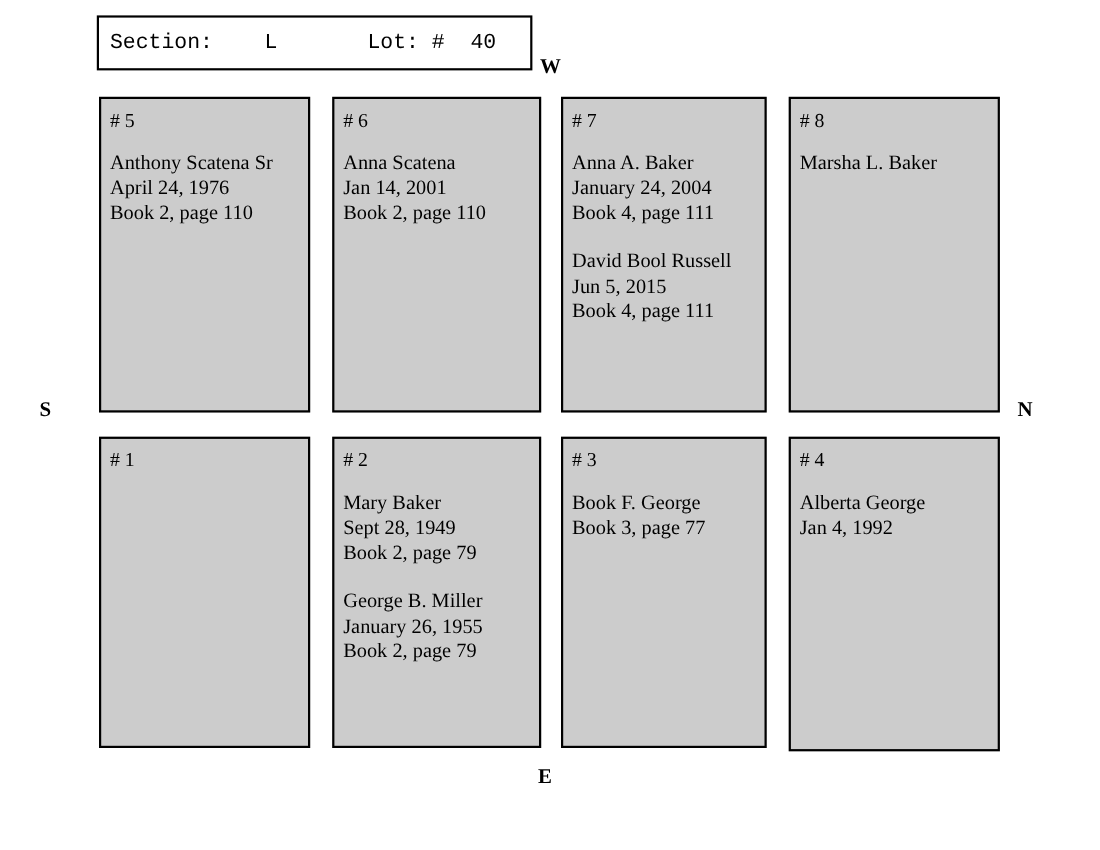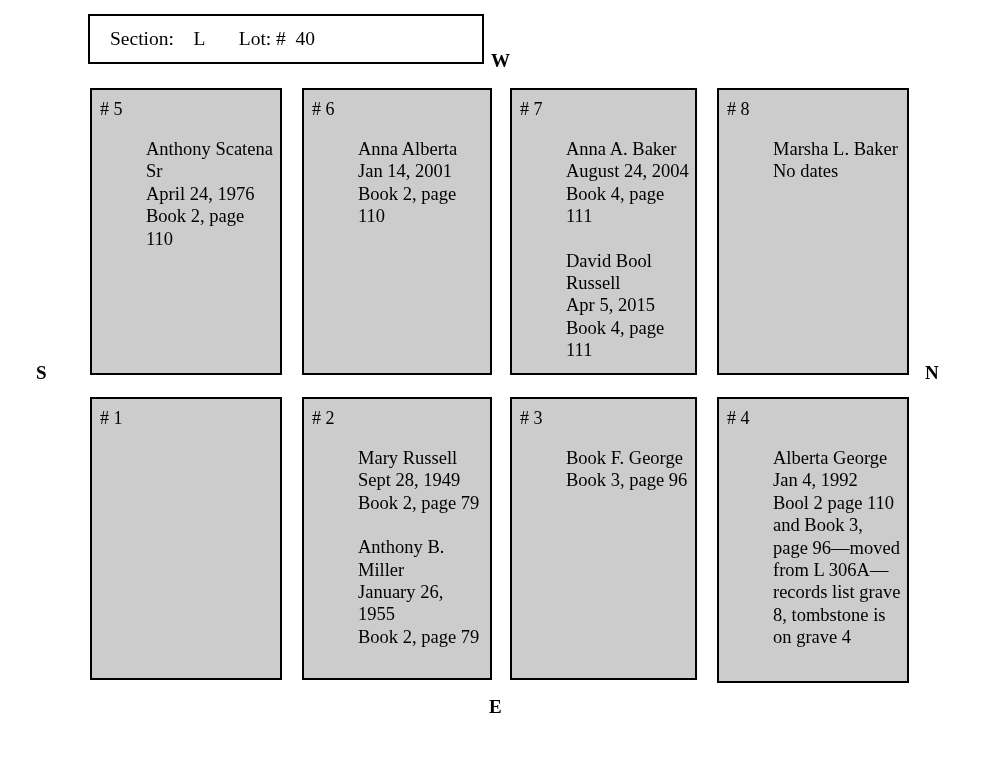--- a/index.html
+++ b/index.html
@@ -29,25 +29,26 @@
     left: 88px;
     top: 14px;
     width: 396px;
     height: 50px;
     background: #ffffff;
     border: 2px solid #000000;
     box-sizing: border-box;
   }
   .header-line {
     position: absolute;
-    left: 20px;
+    left: 10px;
     top: 11px;
     white-space: pre;
     font-size: 19.5px;
     line-height: 24px;
+    font-family: Liberation Mono, monospace;
   }
 
   
   .compass {
     position: absolute;
     font-weight: bold;
     font-size: 19px;
     line-height: 19px;
   }
   .compass-w { left: 491px; top: 51px; }
@@ -78,21 +79,20 @@
     font-size: 18.5px;
     line-height: 22.4px;
   }
   .burial {
     margin: 0 0 22px 0;
   }
   .burial:last-child { margin-bottom: 0; }
   .burial-line {
     white-space: pre-wrap;
     word-wrap: break-word;
-    margin-left: 46px;
   }
 
   
   .r1 { top: 88px; height: 287px; }
   
   .r2 { top: 397px; height: 283px; }
 
   
   .c1 { left: 90px;  width: 192px; }
   .c2 { left: 302px; width: 190px; }
@@ -124,88 +124,86 @@
           <div class="burial-line">April 24, 1976</div>
           <div class="burial-line">Book 2, page 110</div>
         </div>
       </div>
   </div>
 
   <div class="grave r1 c2">
     <div class="grave-number"># 6</div>
     <div class="grave-body">
         <div class="burial">
-          <div class="burial-line">Anna Alberta</div>
+          <div class="burial-line">Anna Scatena</div>
           <div class="burial-line">Jan 14, 2001</div>
           <div class="burial-line">Book 2, page 110</div>
         </div>
       </div>
   </div>
 
   <div class="grave r1 c3">
     <div class="grave-number"># 7</div>
     <div class="grave-body">
         <div class="burial">
           <div class="burial-line">Anna A. Baker</div>
-          <div class="burial-line">August 24, 2004</div>
+          <div class="burial-line">January 24, 2004</div>
           <div class="burial-line">Book 4, page 111</div>
         </div>
         <div class="burial">
           <div class="burial-line">David Bool Russell</div>
-          <div class="burial-line">Apr 5, 2015</div>
+          <div class="burial-line">Jun 5, 2015</div>
           <div class="burial-line">Book 4, page 111</div>
         </div>
       </div>
   </div>
 
   <div class="grave r1 c4">
     <div class="grave-number"># 8</div>
     <div class="grave-body">
         <div class="burial">
           <div class="burial-line">Marsha L. Baker</div>
-          <div class="burial-line">No dates</div>
         </div>
       </div>
   </div>
 
   <div class="grave r2 c1">
     <div class="grave-number"># 1</div>
     <div class="grave-body"></div>
   </div>
 
   <div class="grave r2 c2">
     <div class="grave-number"># 2</div>
     <div class="grave-body">
         <div class="burial">
-          <div class="burial-line">Mary Russell</div>
+          <div class="burial-line">Mary Baker</div>
           <div class="burial-line">Sept 28, 1949</div>
           <div class="burial-line">Book 2, page 79</div>
         </div>
         <div class="burial">
-          <div class="burial-line">Anthony B. Miller</div>
+          <div class="burial-line">George B. Miller</div>
           <div class="burial-line">January 26, 1955</div>
           <div class="burial-line">Book 2, page 79</div>
         </div>
       </div>
   </div>
 
   <div class="grave r2 c3">
     <div class="grave-number"># 3</div>
     <div class="grave-body">
         <div class="burial">
           <div class="burial-line">Book F. George</div>
-          <div class="burial-line">Book 3, page 96</div>
+          <div class="burial-line">Book 3, page 77</div>
         </div>
       </div>
   </div>
 
   <div class="grave r2 c4 taller">
     <div class="grave-number"># 4</div>
     <div class="grave-body">
         <div class="burial">
           <div class="burial-line">Alberta George</div>
           <div class="burial-line">Jan 4, 1992</div>
-          <div class="burial-line">Bool 2 page 110 and Book 3, page 96—moved from L 306A—records list grave 8, tombstone is on grave 4</div>
         </div>
       </div>
   </div>
 
 </div>
 
 </body></html>

